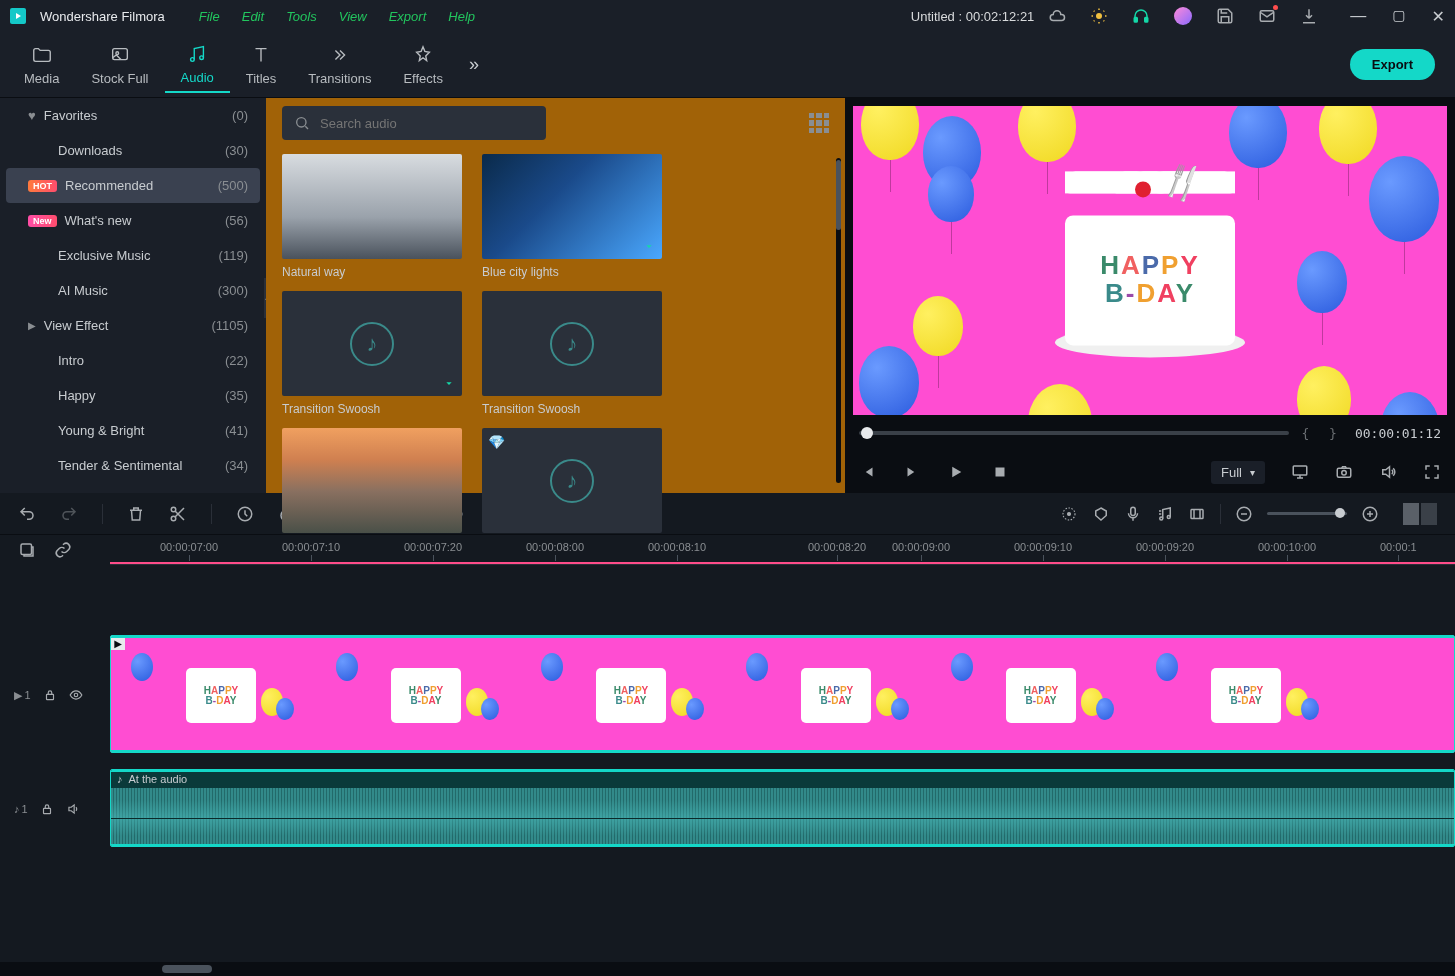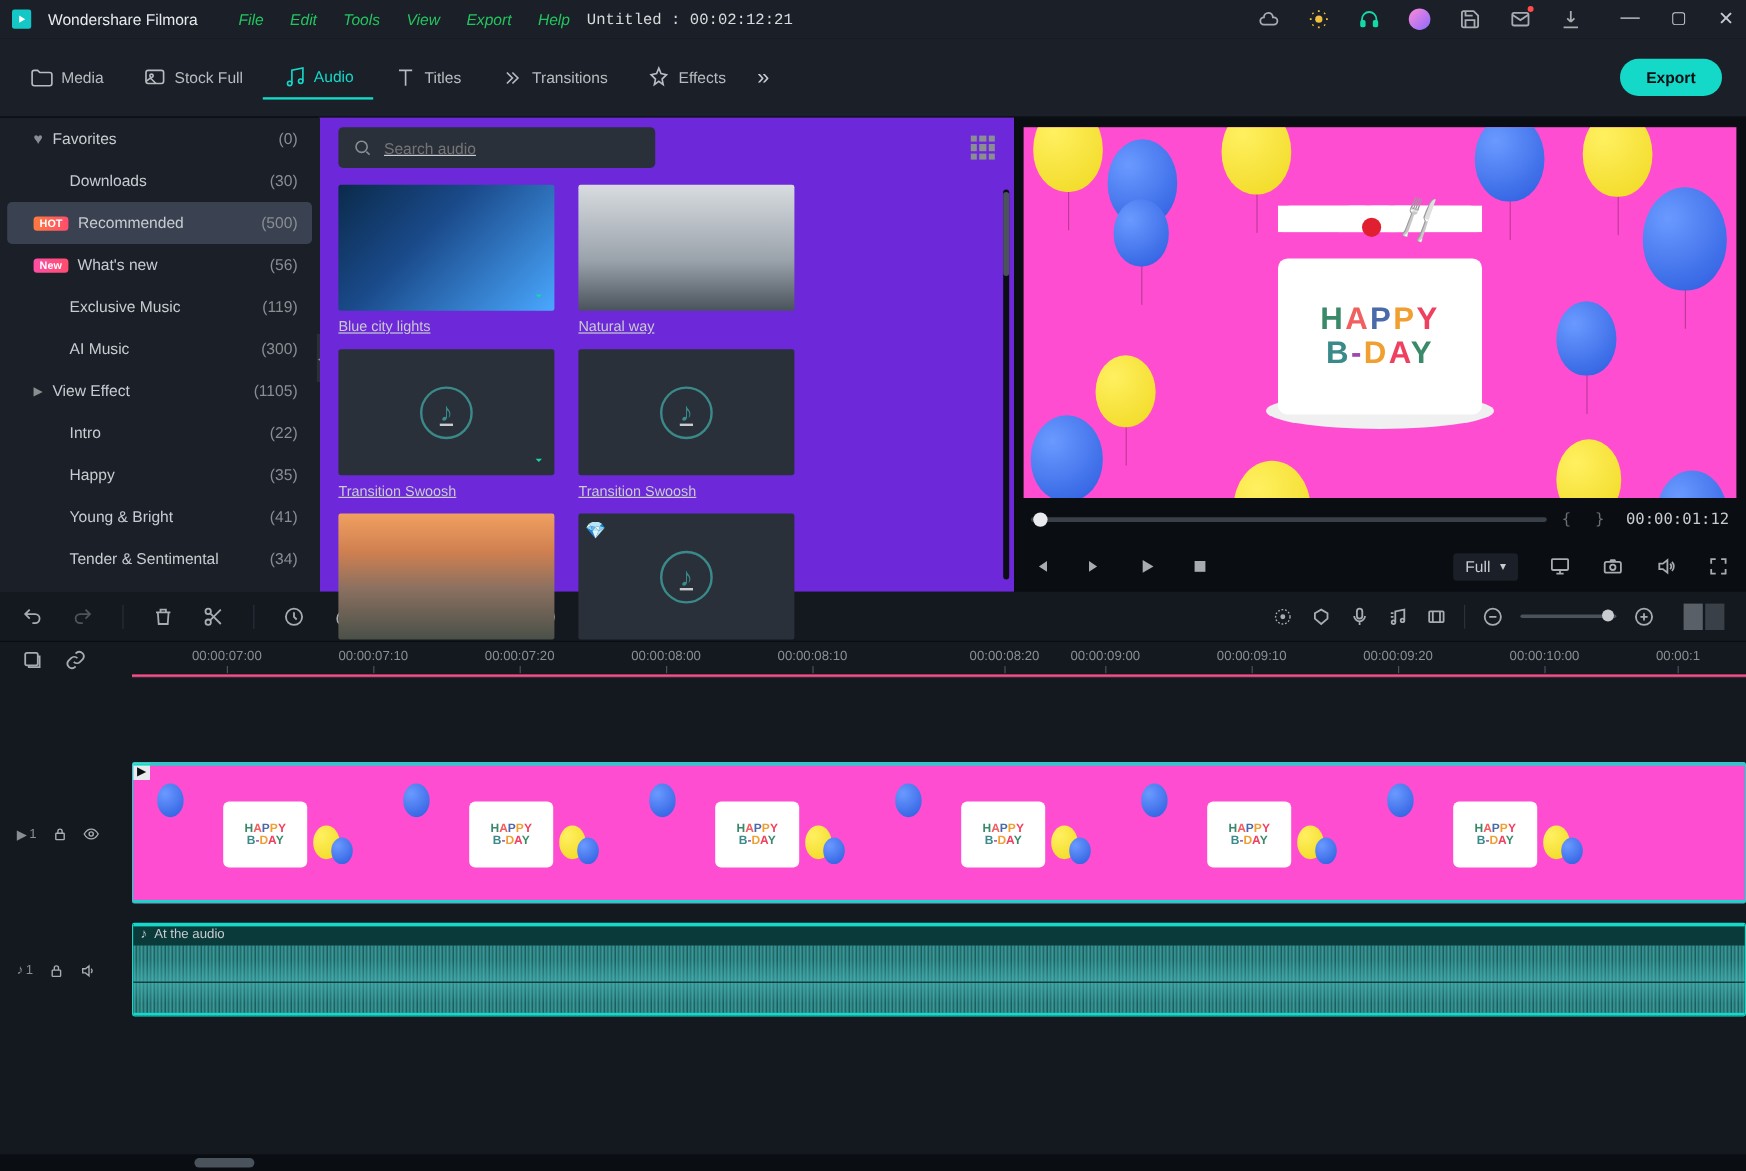--- a/index.html
+++ b/index.html
@@ -3,47 +3,47 @@
 <meta charset="utf-8">
 <style>
 * { margin:0; padding:0; box-sizing:border-box; font-family:-apple-system,Segoe UI,Arial,sans-serif; }
 body { background:#0f1419; color:#c8ccd0; font-size:13px; width:1455px; height:976px; overflow:hidden; user-select:none; }
 .titlebar { height:32px; background:#1a1f28; display:flex; align-items:center; padding:0 10px; gap:14px; }
 .logo-sq { width:16px; height:16px; background:#14c8c8; border-radius:2px; display:flex; align-items:center; justify-content:center; }
 .logo-sq::after { content:""; width:0; height:0; border-left:5px solid #fff; border-top:3px solid transparent; border-bottom:3px solid transparent; }
 .app-name { font-size:13px; color:#e8eaed; font-weight:500; margin-right:20px; }
 .menubar { display:flex; gap:22px; }
 .menubar span { color:#22c55e; cursor:pointer;font-style:italic; }
-.titlebar .doc { flex:1; text-align:left; color:#d8dadc;font-family:Liberation Mono, monospace; }
+.titlebar .doc { flex:1; text-align:right; color:#d8dadc; }
 .titlebar-icons { display:flex; gap:24px; align-items:center; }
 .tb-icon { width:18px; height:18px; display:flex; align-items:center; justify-content:center; color:#a8acb0; cursor:pointer; }
 .notif-dot { position:relative; }
 .notif-dot::after { content:""; position:absolute; top:-2px; right:-2px; width:5px; height:5px; background:#ff4d4d; border-radius:50%; }
 .wincontrols { display:flex; gap:26px; margin-left:18px; }
 
 .tabstrip { height:66px; background:#1a1f28; display:flex; align-items:center; padding:0 20px 0 8px; border-bottom:1px solid #0a0d12; }
-.tab { display:flex; flex-direction:row; align-items:center; gap:5px; padding:6px 16px; cursor:pointer; color:#b8bcc0; }
+.tab { display:flex; flex-direction:column; align-items:center; gap:5px; padding:6px 16px; cursor:pointer; color:#b8bcc0; }
 .tab.active { color:#14d8c8; border-bottom:2px solid #14d8c8; }
 .tab-icon { width:22px; height:22px; }
 .tabstrip .more { margin-left:10px; color:#c8ccd0; font-size:18px; cursor:pointer; }
 .export-btn { margin-left:auto; background:#14d8c8; color:#0a0d12; padding:8px 22px; border-radius:18px; font-weight:600; cursor:pointer; }
 
 .middle { display:flex; height:395px; }
 .sidebar { width:266px; background:#1a1f28; overflow-y:auto; position:relative; }
 .sb-item { display:flex; align-items:center; padding:10px 18px 10px 28px; cursor:pointer; justify-content:space-between; }
 .sb-item.highlight { background:#3a4150; border-radius:4px; margin:0 6px; padding:10px 12px 10px 22px; }
 .sb-item .lbl { display:flex; align-items:center; gap:8px; color:#c8ccd0; }
 .sb-item .cnt { color:#8a8e92; }
 .sb-item.sub { padding-left:58px; }
 .badge-hot { background:linear-gradient(90deg,#ff7a3d,#ff4d6d); color:#fff; font-size:9px; padding:1px 5px; border-radius:3px; font-weight:700; }
 .badge-new { background:linear-gradient(90deg,#ff4da6,#ff4d6d); color:#fff; font-size:9px; padding:1px 5px; border-radius:3px; font-weight:700; }
 .heart-icon { color:#8a8e92; }
 .collapse-handle { position:absolute; right:-8px; top:180px; width:10px; height:40px; background:#2a2f38; display:flex; align-items:center; justify-content:center; color:#8a8e92; font-size:11px; border-radius:0 3px 3px 0; cursor:pointer; }
 
-.gallery { flex:1; background:#6d28d9; padding:8px 16px; position:relative;text-decoration:underline; }
+.gallery { flex:1; background:#a16207; padding:8px 16px; position:relative; }
 .search-row { display:flex; align-items:center; gap:12px; margin-bottom:14px; }
 .search-box { flex:1; background:#2a303a; border-radius:4px; height:34px; display:flex; align-items:center; padding:0 12px; gap:10px; max-width:460px; }
 .search-box input { background:none; border:none; outline:none; color:#c8ccd0; flex:1; font-size:13px; }
 .grid-toggle { width:20px; height:20px; display:grid; grid-template-columns:1fr 1fr 1fr; grid-template-rows:1fr 1fr 1fr; gap:2px; cursor:pointer; }
 .grid-toggle span { background:#8a8e92; }
 .audio-grid { display:grid; grid-template-columns:repeat(2,180px); gap:12px 20px; }
 .audio-card { cursor:pointer; }
 .audio-thumb { width:180px; height:105px; background:#2a303a; border-radius:2px; display:flex; align-items:center; justify-content:center; position:relative; overflow:hidden; }
 .audio-thumb.natural { background:linear-gradient(180deg,#d8dce0 0%,#9aa2ab 60%,#4a525c 100%); }
 .audio-thumb.blue { background:linear-gradient(135deg,#0a2a4a 0%,#1a4a8a 40%,#4aa8ff 100%); }
@@ -336,32 +336,32 @@
           <span></span>
           <span></span>
           <span></span>
           <span></span>
           <span></span>
           <span></span>
         </div>
     </div>
     <div class="audio-grid" id="audio-grid">
         <div class="audio-card">
+          <div class="audio-thumb natural"></div>
+          <div class="audio-label">Natural way</div>
+        </div>
+        <div class="audio-card">
           <div class="audio-thumb blue">
             <div class="dl-icon">
               <svg viewBox="0 0 24 24" fill="currentColor">
                 <path d="M12 3v12l-4-4h8l-4 4M5 20h14"></path>
               </svg>
             </div>
           </div>
           <div class="audio-label">Blue city lights</div>
-        </div>
-        <div class="audio-card">
-          <div class="audio-thumb natural"></div>
-          <div class="audio-label">Natural way</div>
         </div>
         <div class="audio-card">
           <div class="audio-thumb ">
             <div class="music-icon">♪</div>
             <div class="dl-icon">
               <svg viewBox="0 0 24 24" fill="currentColor">
                 <path d="M12 3v12l-4-4h8l-4 4M5 20h14"></path>
               </svg>
             </div>
           </div>

